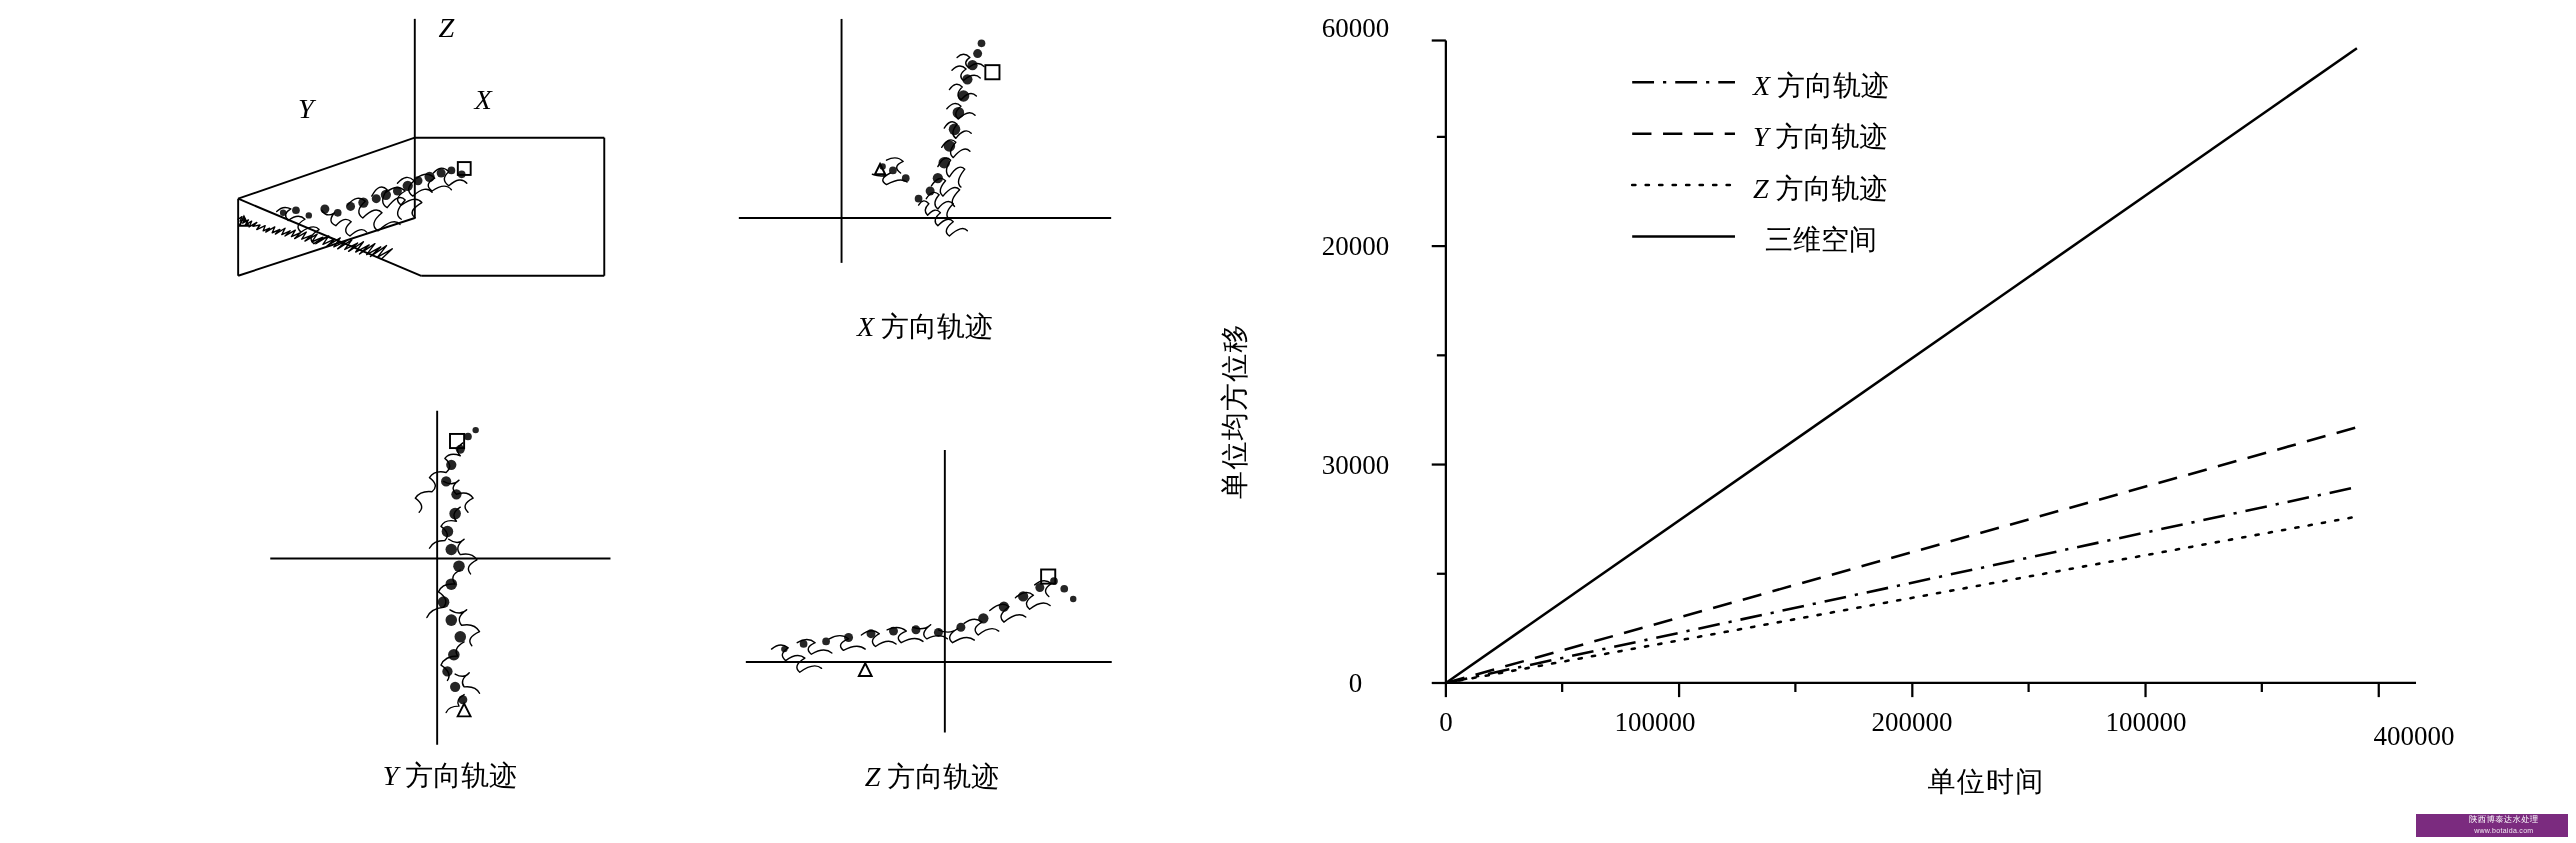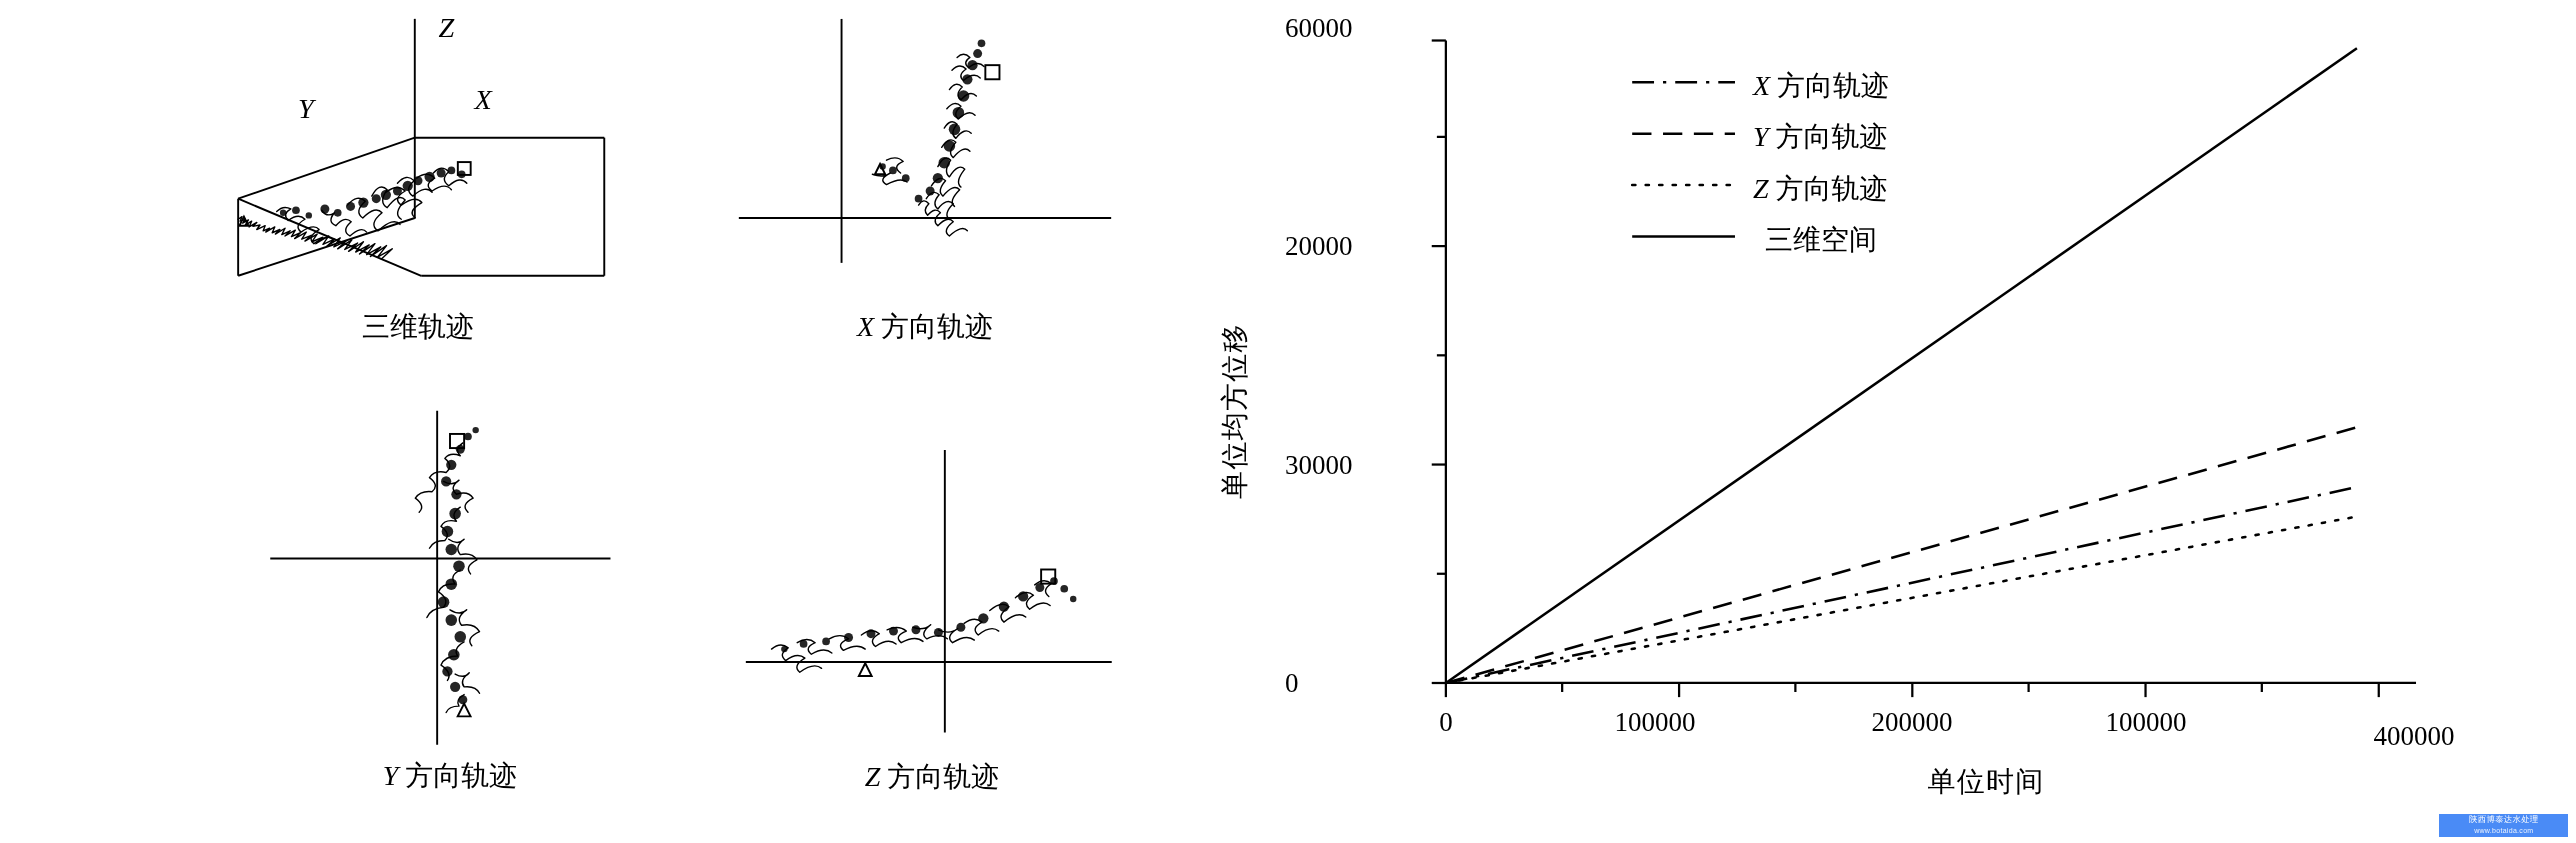--- a/index.html
+++ b/index.html
@@ -67,21 +67,21 @@
     font-size: 28px;
     white-space: nowrap;
     letter-spacing: 1.3px;
   }
   .tick-label {
     position: absolute;
     font-size: 27px;
     white-space: nowrap;
   }
   .tick-label.ytick {
-    text-align: left;
+    text-align: center;
     transform: translateY(-50%);
   }
   .tick-label.xtick {
     text-align: center;
     transform: translateX(-50%);
   }
 
   .legend-text {
     position: absolute;
     font-size: 28px;
@@ -89,28 +89,29 @@
   }
   .legend-text i { font-style: italic; }
 
   
   #watermark {
     position: absolute;
     right: 7.7px;
     bottom: 6.4px;
     width: 129px;
     height: 23px;
-    background: #3b82f6;
+    background: #701a75;
     color: #ffffff;
     font-size: 8.4px;
     font-family: "Liberation Sans", sans-serif;
     text-align: center;
     line-height: 11px;
     letter-spacing: 0.3px;
     opacity: 0.92;
+    padding-left: 23px;
   }
   #watermark .wm2 {
     font-size: 7px;
     opacity: 0.9;
   }
 </style>
 </head>
 <body>
 
 <div id="left-panel">
@@ -166,23 +167,20 @@
         <circle cx="368" cy="266" r="8"></circle>
           <circle cx="386" cy="260" r="7"></circle>
         <circle cx="402" cy="256" r="6"></circle>
           <circle cx="418" cy="262" r="6"></circle>
       </g>
 
       <polygon points="72,342 86,342 79,328" fill="none" stroke="#000" stroke-width="3"></polygon>
 
       <rect x="412" y="243" width="20" height="20" fill="none" stroke="#000" stroke-width="3"></rect>
     </svg>
-    <div class="subfig-caption" style="top:302px;">
-      <span>三维轨迹</span>
-    </div>
   </div>
 
   <div class="subfig" style="left:726px; top:6.4px; width:398px; height:334px;">
     <svg width="398" height="334" viewBox="0 0 620 520">
       <g stroke="#000" stroke-width="3">
         <line x1="180" y1="20" x2="180" y2="400"></line>
         <line x1="20" y1="330" x2="600" y2="330"></line>
       </g>
       <g stroke="#000" fill="none" stroke-width="2.2" stroke-linejoin="round" stroke-linecap="round">
         <path d="M300,310 q8,-12 16,-2 q-10,10 -2,18 q12,-14 20,-4 q-14,12 -4,20 q16,-16 24,-6

